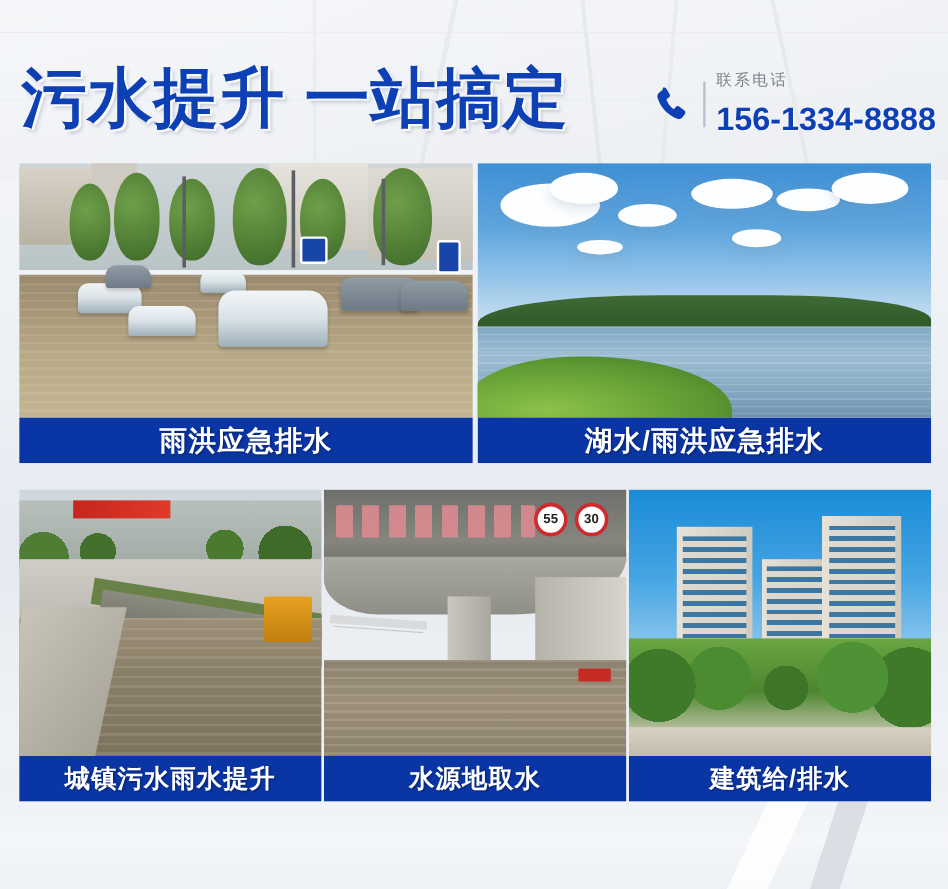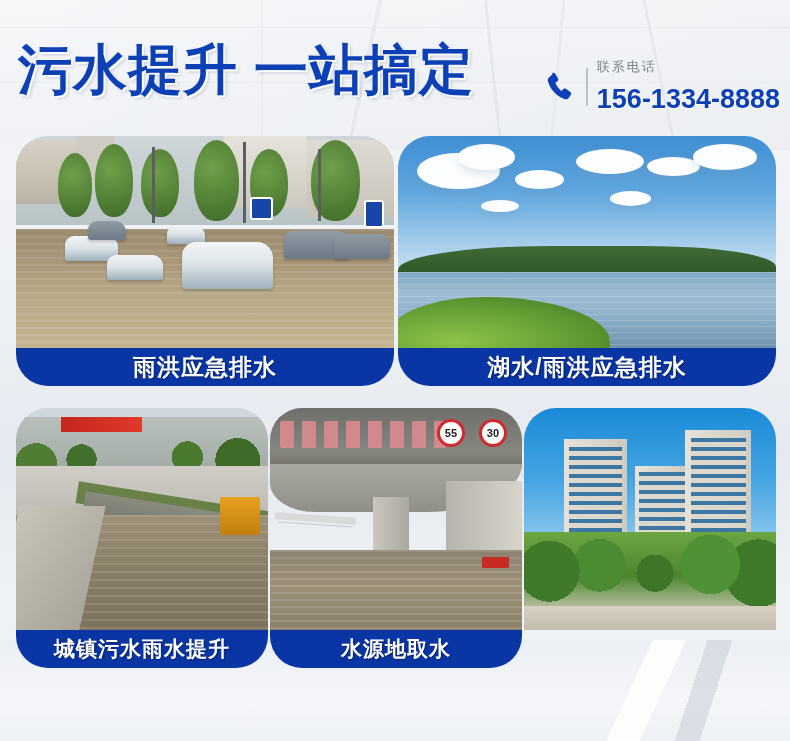--- a/index.html
+++ b/index.html
@@ -36,42 +36,42 @@
     background:
       linear-gradient(115deg,transparent 0 78%,rgba(255,255,255,.85) 78% 82%,transparent 82% 100%),
       linear-gradient(108deg,transparent 0 86%,rgba(200,206,214,.55) 86% 89%,transparent 89% 100%),
       linear-gradient(180deg,#eceff4 0%,#f4f6f9 60%,#eef1f5 100%);
     pointer-events:none;
   }
 
   
   .header{position:absolute;left:0;top:0;width:790px;height:136px;}
   .headline{
-    position:absolute;left:18px;top:34px;
+    position:absolute;left:18px;top:46px;
     font-size:54px;font-weight:bold;letter-spacing:1px;
     color:#0d3fb5;
     text-shadow:2px 2px 0 rgba(255,255,255,.9), 3px 3px 3px rgba(120,135,160,.35);
     white-space:nowrap;
   }
   .contact{position:absolute;right:10px;top:60px;display:flex;align-items:center;gap:9px;}
   .phone-icon{width:34px;height:34px;color:#0d3fb5;flex:0 0 auto;}
   .contact-divider{width:2px;height:38px;background:#b9c1cc;}
   .contact-text{display:flex;flex-direction:column;line-height:1;}
   .contact-label{
     font-size:13px;color:#7b828c;letter-spacing:2px;margin-bottom:13px;font-weight:normal;
   }
   .contact-number{
     font-size:27px;font-weight:bold;color:#0d3fb5;letter-spacing:0px;
     text-shadow:1px 1px 0 rgba(255,255,255,.8);
   }
 
   
   .grid-top{position:absolute;left:16px;top:136px;width:760px;height:250px;display:flex;gap:4px;}
   .grid-bot{position:absolute;left:16px;top:408px;width:762px;height:260px;display:flex;gap:2px;}
-  .card{position:relative;overflow:hidden;border-radius:32px;}
+  .card{position:relative;overflow:hidden;}
   .grid-top .card{width:378px;height:250px;}
   .grid-bot .card{width:252px;height:260px;}
   .photo{position:absolute;left:0;top:0;right:0;bottom:38px;overflow:hidden;}
   .caption{
     position:absolute;left:0;right:0;bottom:0;height:38px;
     background:#0a35a5;
     display:flex;align-items:center;justify-content:center;
     color:#ffffff;font-size:23px;font-weight:bold;letter-spacing:1px;
     text-shadow:1px 1px 2px rgba(0,0,0,.35);
   }
@@ -146,21 +146,21 @@
     transform:skewX(-12deg);}
   .uc-pump{position:absolute;right:3%;top:40%;width:16%;height:17%;
     background:linear-gradient(180deg,#e8a220,#c07f10);border-radius:2px;}
 
   
   .up-deck{position:absolute;left:0;top:0;width:100%;height:27%;
     background:linear-gradient(180deg,#6e6f6b 0%,#86867f 70%,#74746e 100%);}
   .up-deck-text{position:absolute;left:4%;top:6%;width:66%;height:12%;
     background:repeating-linear-gradient(90deg,#e08b92 0 14px,transparent 14px 22px);
     opacity:.85;border-radius:2px;}
-  .up-signs{position:absolute;right:6%;top:5%;display:flex;gap:14px;margin-left:28px;}
+  .up-signs{position:absolute;right:6%;top:5%;display:flex;gap:6px;margin-left:28px;}
   .up-sign{width:22px;height:22px;border-radius:50%;background:#fff;
     border:3px solid #cf2a2e;color:#222;font-size:11px;font-weight:bold;
     display:flex;align-items:center;justify-content:center;}
   .up-soffit{position:absolute;left:0;top:25%;width:100%;height:22%;
     background:linear-gradient(180deg,#a9a9a1 0%,#8f8f87 100%);
     border-radius:0 0 38% 18%/0 0 100% 60%;}
   .up-pier{position:absolute;left:41%;top:40%;width:14%;height:38%;
     background:linear-gradient(90deg,#c9c7be,#a9a79e);}
   .up-wall{position:absolute;right:0;top:33%;width:30%;height:45%;
     background:linear-gradient(90deg,#b5b3aa,#d6d4cb);}
@@ -344,17 +344,18 @@
       <div class="photo">
         <div class="scene">
           <div class="rs-sky"></div>
           <div class="tower" style="left:16%;top:14%;width:25%;height:56%"></div>
           <div class="tower" style="left:44%;top:26%;width:22%;height:44%"></div>
           <div class="tower" style="left:64%;top:10%;width:26%;height:60%"></div>
           <div class="rs-trees"></div>
           <div class="rs-path"></div>
         </div>
       </div>
+      <div class="caption">建筑给/排水</div>
     </div>
 
   </div>
 
 </div>
 
 </body></html>

